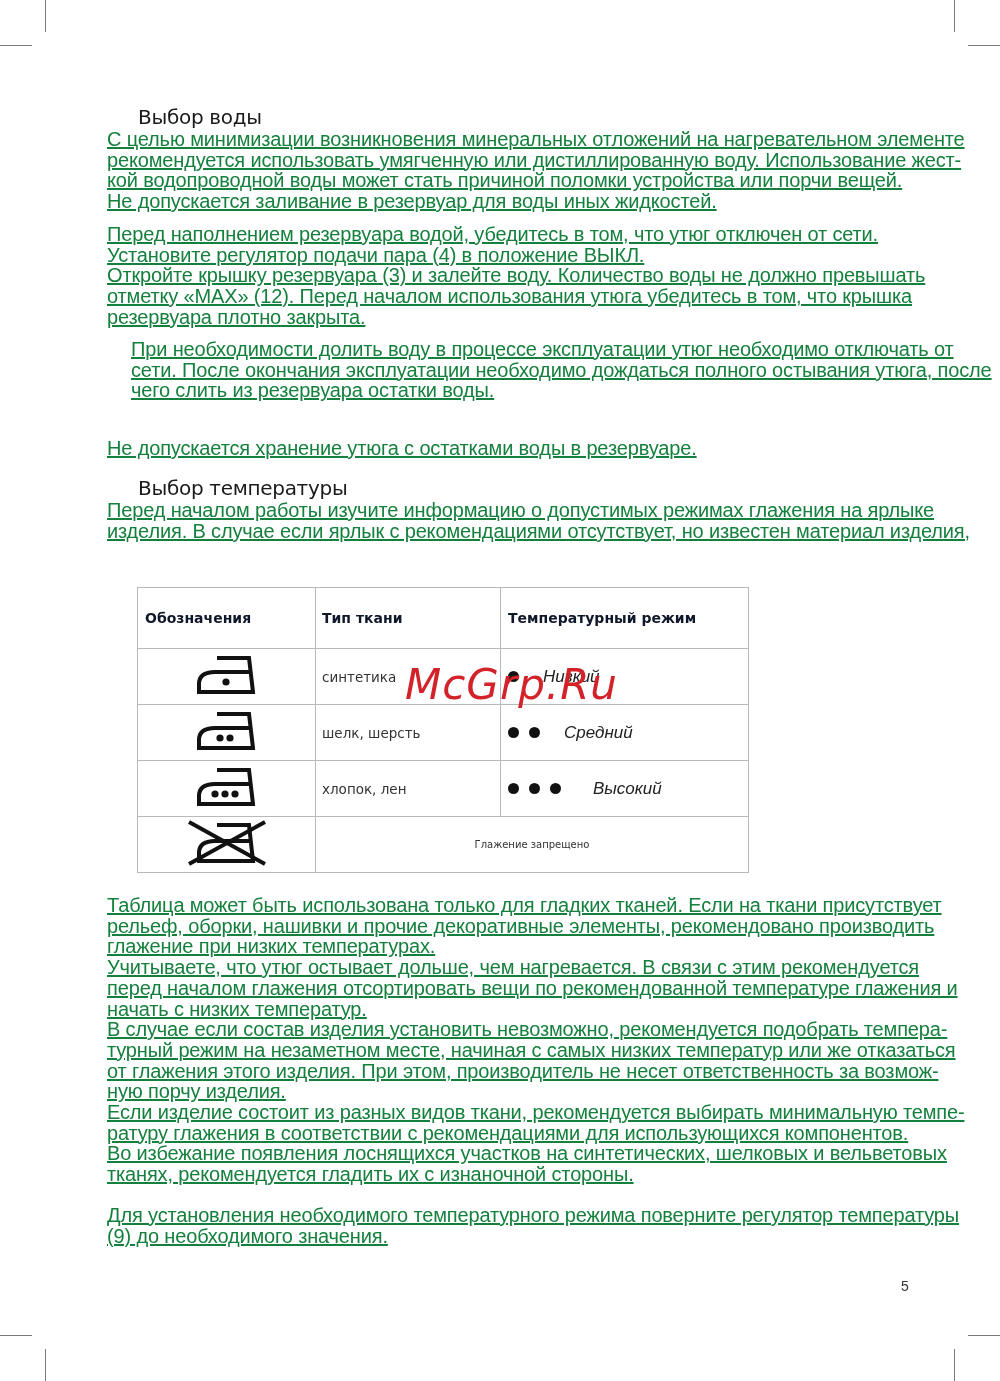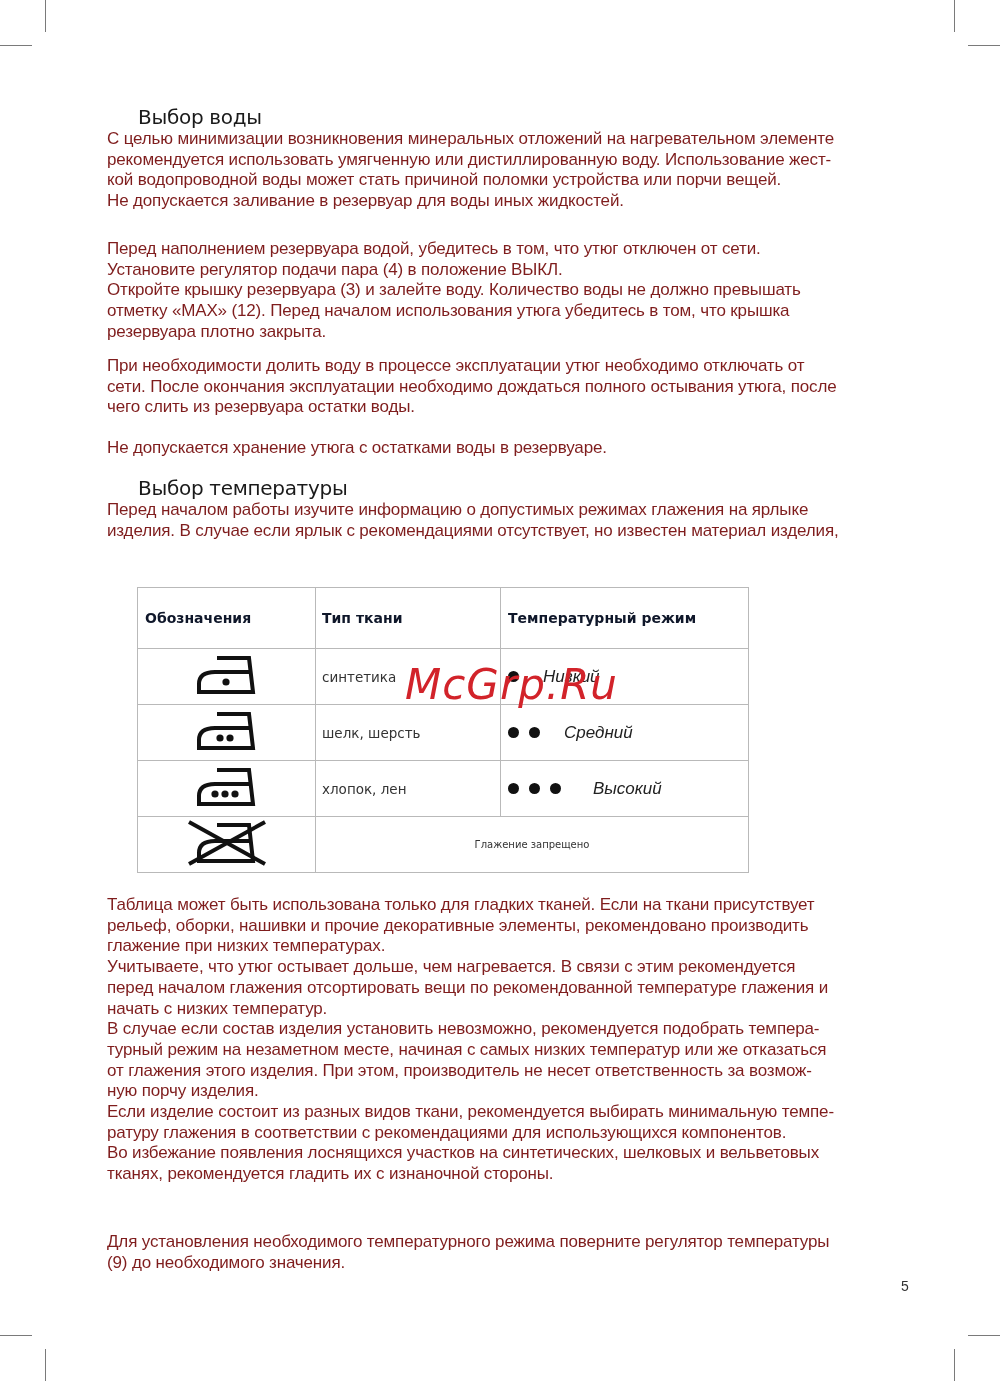--- a/index.html
+++ b/index.html
@@ -10,22 +10,22 @@
   .crop { position: absolute; background: #7a7a7a; }
   .crop.v { width: 1px; height: 32px; }
   .crop.h { height: 1px; width: 32px; }
 
   .heading {
     position: absolute; left: 138px; font-size: 20px; color: #1a1a1a;
     font-family: "DejaVu Sans", sans-serif; letter-spacing: -0.3px;
   }
   .para {
     position: absolute; left: 107px; width: 800px;
-    font-size: 17px; line-height: 20.7px; color: #7f1d1d;
-    font-family: "Liberation Sans", sans-serif; letter-spacing: -0.15px;
+    font-size: 20px; line-height: 20.7px; color: #15803d;
+    font-family: "Liberation Sans", sans-serif; letter-spacing: -0.15px; text-decoration: underline;
   }
   .para .line { display: block; white-space: nowrap; }
 
   table.fabric {
     position: absolute; left: 137px; top: 587px; width: 612px;
     border-collapse: collapse; font-family: "DejaVu Sans", sans-serif;
   }
   table.fabric td, table.fabric th {
     border: 1.5px solid #b9b9b9; padding: 0; vertical-align: middle;
   }
@@ -62,29 +62,29 @@
 
 <div class="heading" style="top:105px;">Выбор воды</div>
 
 <div class="para" style="top:129px;">
   <span class="line">С целью минимизации возникновения минеральных отложений на нагревательном элементе</span>
   <span class="line">рекомендуется использовать умягченную или дистиллированную воду. Использование жест-</span>
   <span class="line">кой водопроводной воды может стать причиной поломки устройства или порчи вещей.</span>
   <span class="line">Не допускается заливание в резервуар для воды иных жидкостей.</span>
 </div>
 
-<div class="para" style="top:239px;">
+<div class="para" style="top:224px;">
   <span class="line">Перед наполнением резервуара водой, убедитесь в том, что утюг отключен от сети.</span>
   <span class="line">Установите регулятор подачи пара (4) в положение ВЫКЛ.</span>
   <span class="line">Откройте крышку резервуара (3) и залейте воду. Количество воды не должно превышать</span>
   <span class="line">отметку «MAX» (12). Перед началом использования утюга убедитесь в том, что крышка</span>
   <span class="line">резервуара плотно закрыта.</span>
 </div>
 
-<div class="para" style="top:356px;">
+<div class="para" style="top:339px;margin-left:24px;">
   <span class="line">При необходимости долить воду в процессе эксплуатации утюг необходимо отключать от</span>
   <span class="line">сети. После окончания эксплуатации необходимо дождаться полного остывания утюга, после</span>
   <span class="line">чего слить из резервуара остатки воды.</span>
 </div>
 
 <div class="para" style="top:438px;">
   <span class="line">Не допускается хранение утюга с остатками воды в резервуаре.</span>
 </div>
 
 <div class="heading" style="top:476px;">Выбор температуры</div>
@@ -165,18 +165,18 @@
   <span class="line">В случае если состав изделия установить невозможно, рекомендуется подобрать темпера-</span>
   <span class="line">турный режим на незаметном месте, начиная с самых низких температур или же отказаться</span>
   <span class="line">от глажения этого изделия. При этом, производитель не несет ответственность за возмож-</span>
   <span class="line">ную порчу изделия.</span>
   <span class="line">Если изделие состоит из разных видов ткани, рекомендуется выбирать минимальную темпе-</span>
   <span class="line">ратуру глажения в соответствии с рекомендациями для использующихся компонентов.</span>
   <span class="line">Во избежание появления лоснящихся участков на синтетических, шелковых и вельветовых</span>
   <span class="line">тканях, рекомендуется гладить их с изнаночной стороны.</span>
 </div>
 
-<div class="para" style="top:1232px;">
+<div class="para" style="top:1205px;">
   <span class="line">Для установления необходимого температурного режима поверните регулятор температуры</span>
   <span class="line">(9) до необходимого значения.</span>
 </div>
 
 <div class="page-num">5</div>
 
 </body></html>

